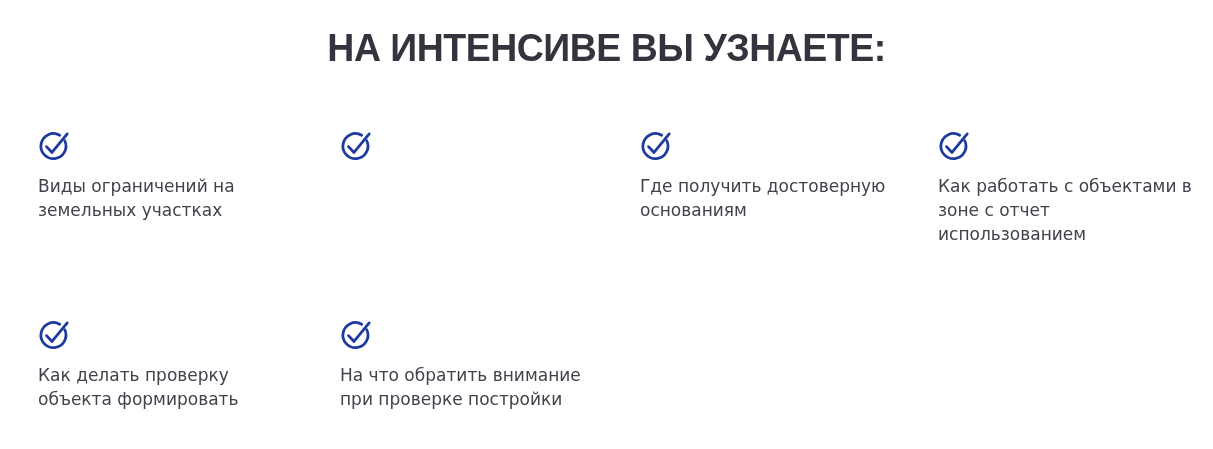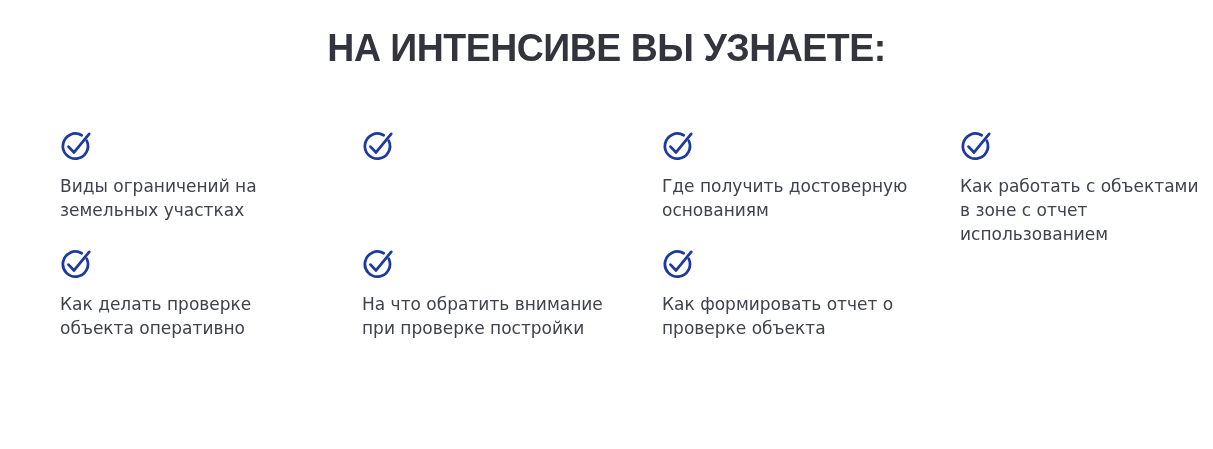--- a/index.html
+++ b/index.html
@@ -26,23 +26,24 @@
     text-align: center;
     font-family: "Liberation Sans", sans-serif;
     font-weight: 700;
     font-size: 39px;
     line-height: 42px;
     letter-spacing: -0.5px;
     color: var(--title);
     transform: scaleX(0.96);
   }
   .items-grid {
-    margin: 59px 10px 0 60px;
+    margin: 59px 10px 0 38px;
     display: grid;
     grid-template-columns: 302px 300px 298px 1fr;
+    row-gap: 71px;
   }
   .item { }
   .item-icon {
     width: 34px;
     height: 34px;
     display: block;
     color: var(--accent);
   }
   .item-text {
     margin-top: 12px;
@@ -92,33 +93,26 @@
         <path d="M 8 17.5 L 13.2 23 L 27.5 5.5"></path>
       </svg>
       <div class="item-text">Как работать с объектами в зоне с отчет использованием</div>
     </div>
 
     <div class="item">
       <svg class="item-icon" viewBox="0 0 32 32" fill="none" stroke="currentColor" stroke-width="2.6" stroke-linecap="round" stroke-linejoin="round">
         <path d="M 20.4 6.8 A 11.8 11.8 0 1 0 25.2 12.0"></path>
         <path d="M 8 17.5 L 13.2 23 L 27.5 5.5"></path>
       </svg>
-      <div class="item-text">Как делать проверке объекта оперативно</div>
+      <div class="item-text">Как делать проверку объекта формировать</div>
     </div>
 
     <div class="item">
       <svg class="item-icon" viewBox="0 0 32 32" fill="none" stroke="currentColor" stroke-width="2.6" stroke-linecap="round" stroke-linejoin="round">
         <path d="M 20.4 6.8 A 11.8 11.8 0 1 0 25.2 12.0"></path>
         <path d="M 8 17.5 L 13.2 23 L 27.5 5.5"></path>
       </svg>
       <div class="item-text">На что обратить внимание при проверке постройки</div>
     </div>
 
-    <div class="item">
-      <svg class="item-icon" viewBox="0 0 32 32" fill="none" stroke="currentColor" stroke-width="2.6" stroke-linecap="round" stroke-linejoin="round">
-        <path d="M 20.4 6.8 A 11.8 11.8 0 1 0 25.2 12.0"></path>
-        <path d="M 8 17.5 L 13.2 23 L 27.5 5.5"></path>
-      </svg>
-      <div class="item-text">Как формировать отчет о проверке объекта</div>
-    </div>
 
   </div>
 </div>
 
 </body></html>

